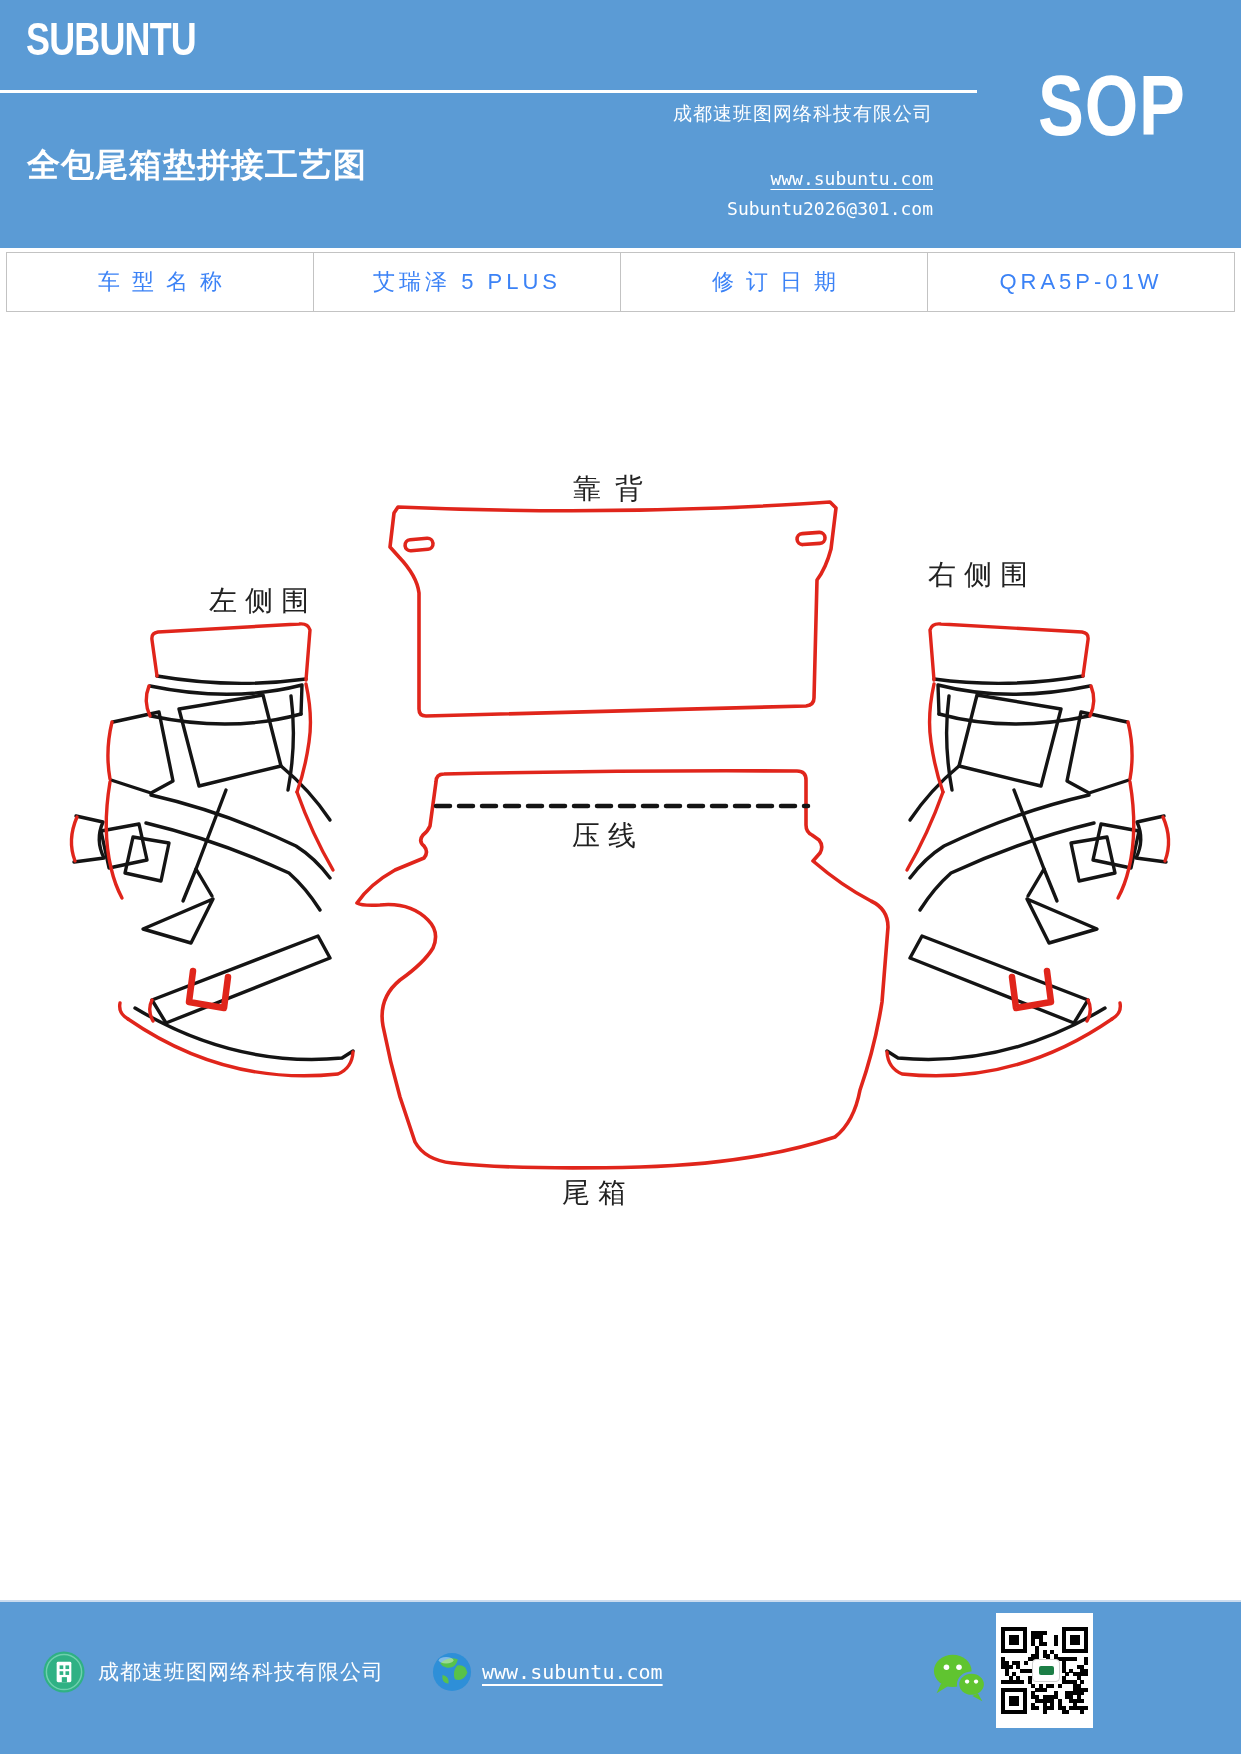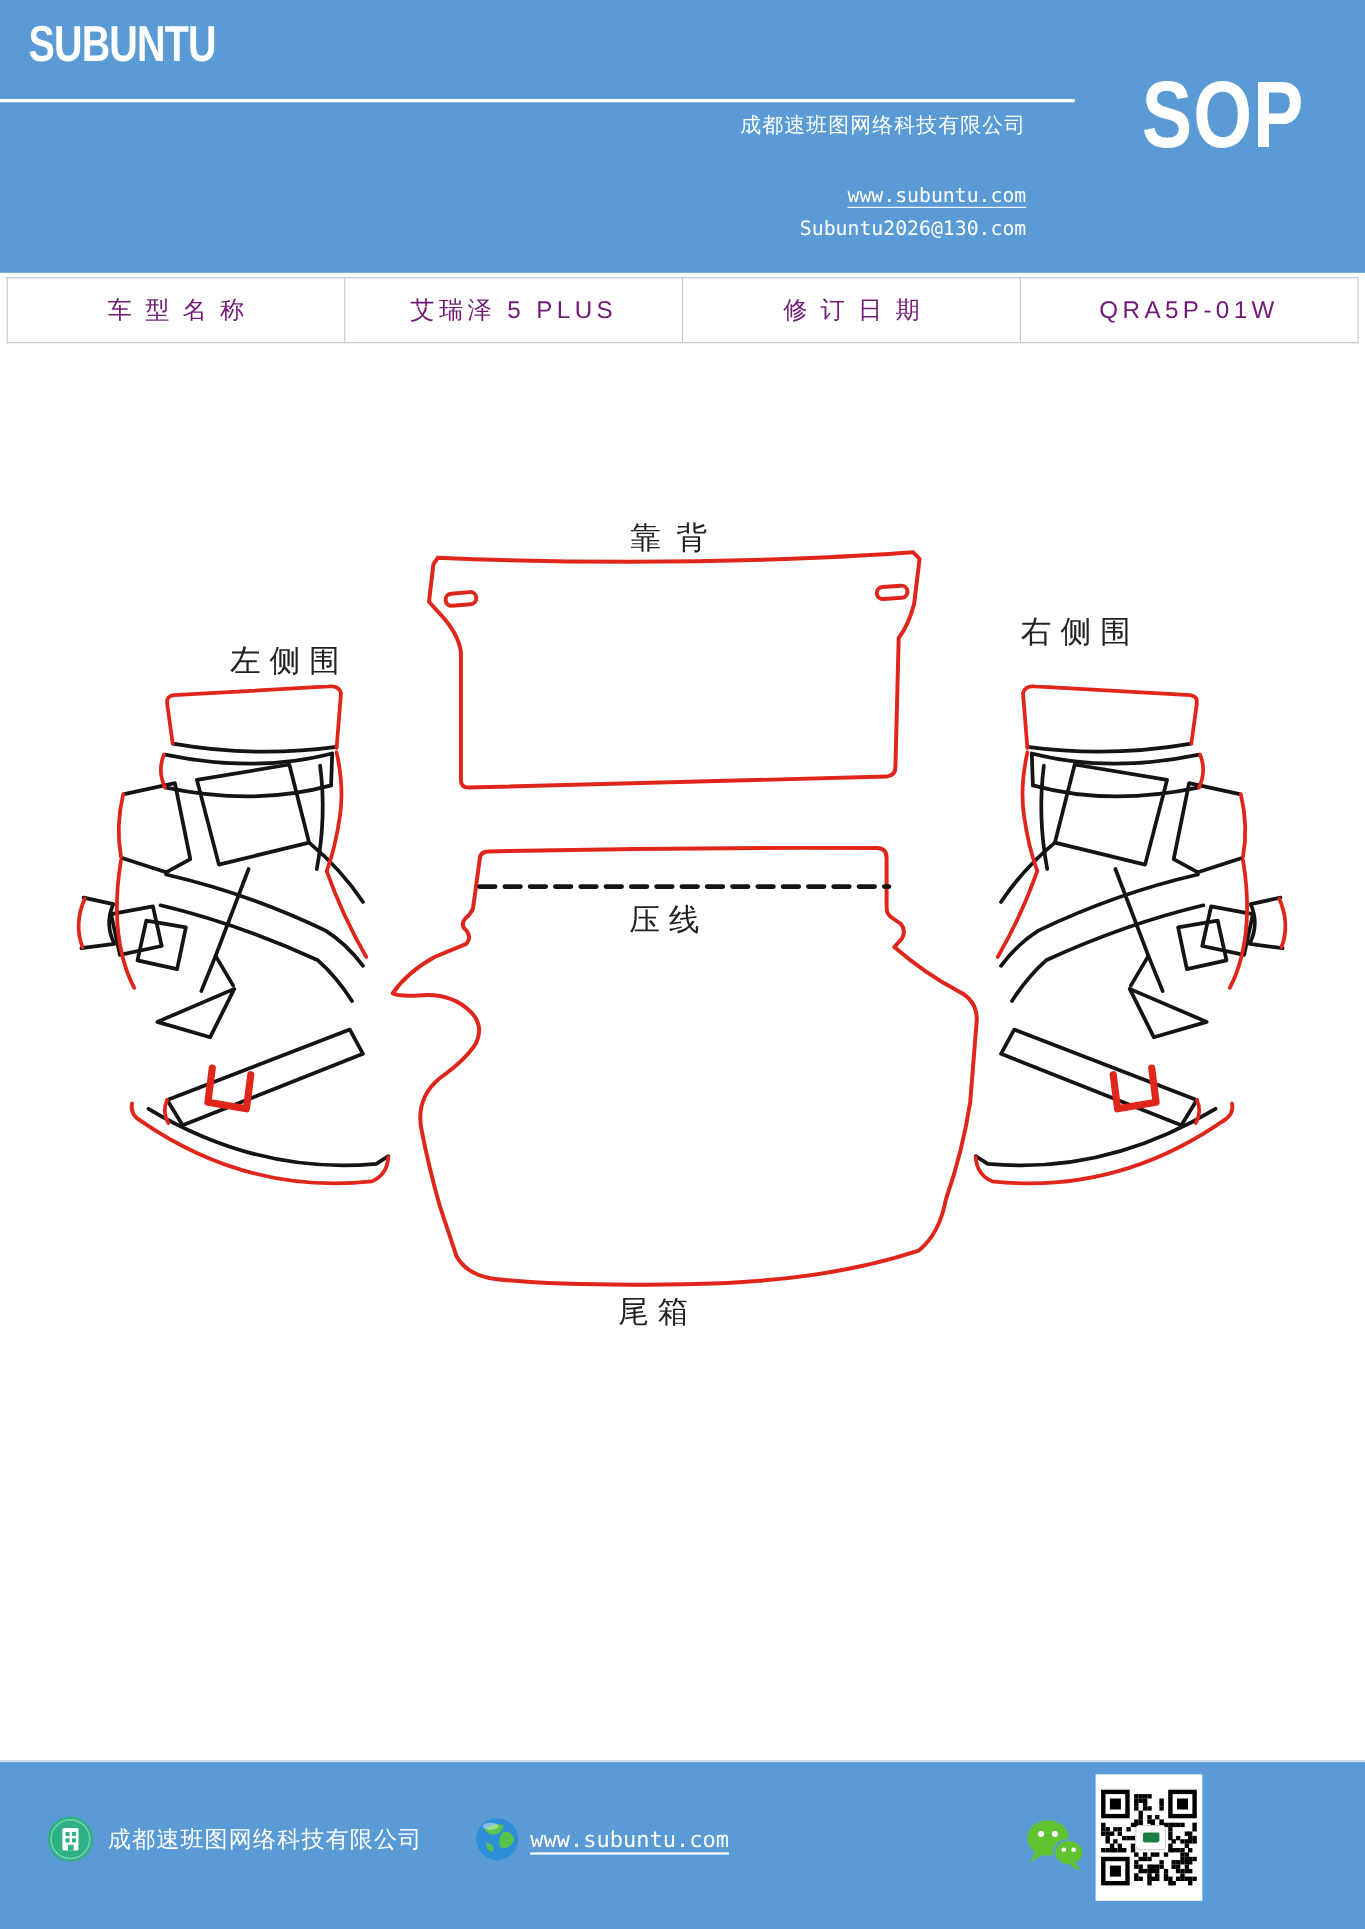--- a/index.html
+++ b/index.html
@@ -20,21 +20,21 @@
         font-family:"DejaVu Sans Mono",monospace;text-decoration:underline;text-underline-offset:4px;}
   .hdr-mail{position:absolute;right:308px;top:198px;color:#fff;font-size:18px;
         font-family:"DejaVu Sans Mono",monospace;}
   .sop{position:absolute;left:1038px;top:56px;color:#fff;font-size:86px;font-weight:800;
         transform:scaleX(.8);transform-origin:left top;letter-spacing:1px;}
 
   
   .info-table{position:absolute;left:6px;top:252px;width:1229px;border-collapse:collapse;
         table-layout:fixed;background:#fff;}
   .info-table td{border:1.5px solid #c3c3c3;height:56px;text-align:center;vertical-align:middle;
-        color:#701a75;}
+        color:#3b82f6;}
   .info-table td.lbl{font-size:22px;letter-spacing:12px;font-family:"Liberation Serif",serif;
         text-indent:12px;}
   .info-table td.val{font-size:22px;letter-spacing:4px;font-weight:500;}
 
   
   .legend{position:absolute;left:398px;top:400px;display:flex;align-items:center;height:30px;}
   .sw{display:inline-block;width:66px;height:7px;border-radius:1px;}
   .sw-red{background:#e0251b;}
   .sw-black{background:#141414;margin-left:38px;}
   .sw-blue{background:#1e7ad0;margin-left:15px;}
@@ -68,23 +68,24 @@
   .qr-logo i{display:block;width:15px;height:9px;background:#1c7e46;border-radius:2px;}
 </style>
 </head>
 <body>
 
 <div class="page">
 
   <div class="banner">
     <div class="logo">SUBUNTU</div>
     <div class="rule"></div>
+    <div class="doc-title">全包尾箱垫拼接工艺图</div>
     <div class="hdr-company">成都速班图网络科技有限公司</div>
     <div class="hdr-site">www.subuntu.com</div>
-    <div class="hdr-mail">Subuntu2026@130.com</div>
+    <div class="hdr-mail">Subuntu2026@301.com</div>
     <div class="sop">SOP</div>
   </div>
 
   <table class="info-table">
     <tbody>
         <tr>
       <td class="lbl">车型名称</td>
       <td class="val">艾瑞泽 5 PLUS</td>
       <td class="lbl">修订日期</td>
       <td class="val">QRA5P-01W</td>

